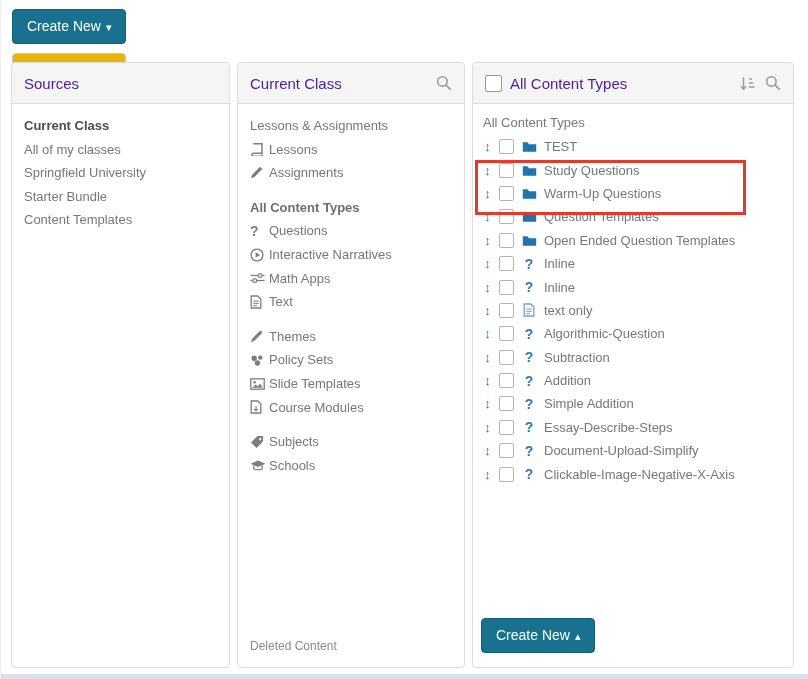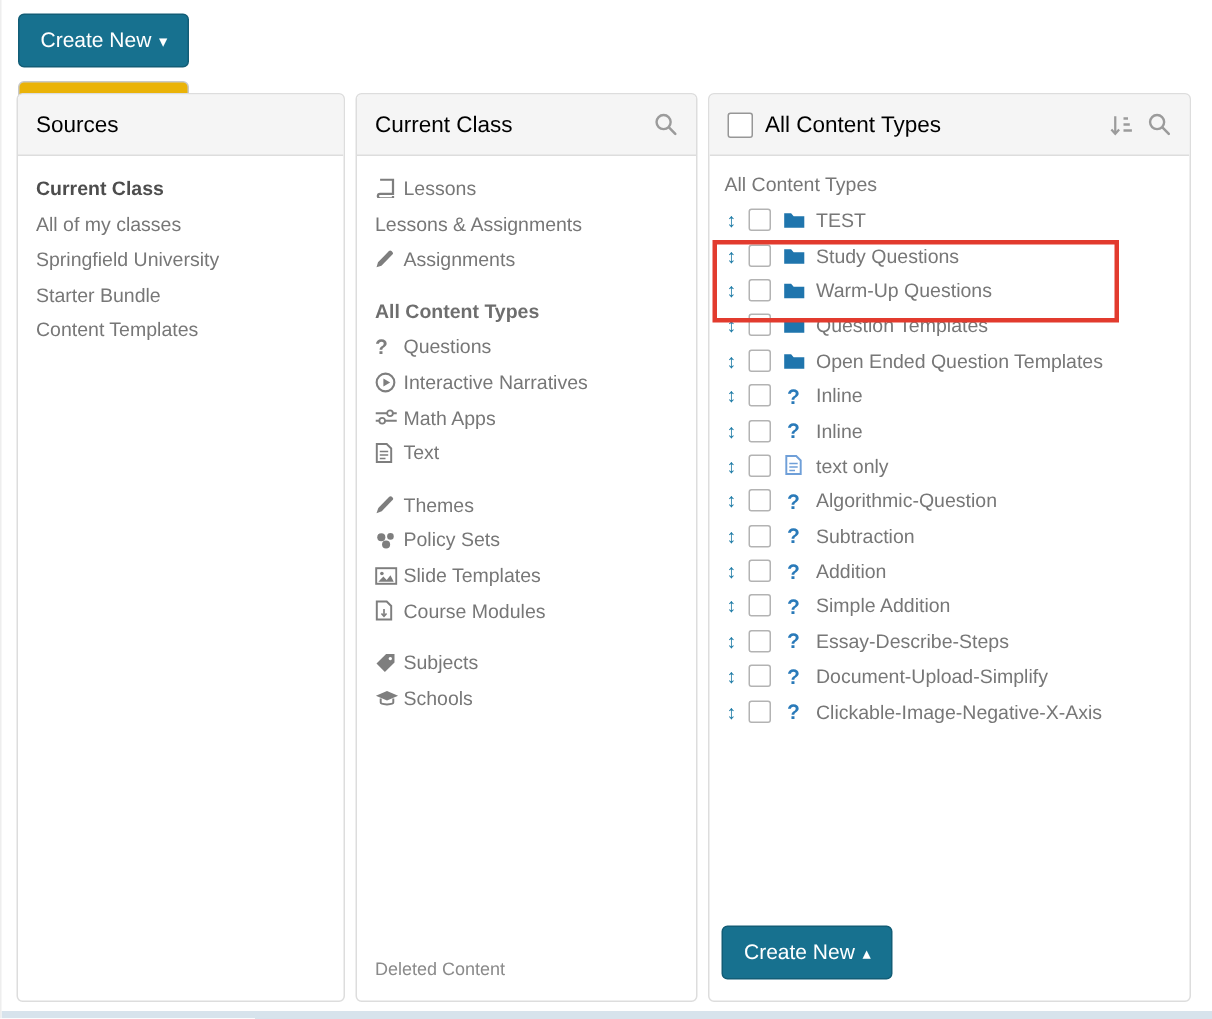--- a/index.html
+++ b/index.html
@@ -15,21 +15,21 @@
   .caret{font-size:11px;margin-left:5px;}
   
   .panels{position:absolute;top:62px;left:10px;display:flex;gap:7px;}
   .panel{background:#fff;border:1px solid #ddd;border-radius:4px;position:relative;
          height:606px;box-sizing:border-box;overflow:hidden;}
   .panel-sources{width:219px;}
   .panel-class{width:228px;}
   .panel-content{width:322px;}
   .panel-header{background:#f5f5f5;border-bottom:1px solid #ddd;height:41px;
                 box-sizing:border-box;display:flex;align-items:center;gap:8px;
-                padding:0 12px;font-size:15px;color:#000000;}
+                padding:0 12px;font-size:15px;color:#4c1d95;}
   .panel-header .spacer{margin-left:auto;display:flex;align-items:center;gap:9px;color:#9b9b9b;}
   
   .list{padding:10px 12px;font-size:13px;color:#777;}
   .src-item{line-height:23.5px;cursor:pointer;white-space:nowrap;}
   .src-item.active{font-weight:bold;color:#4d4d4d;}
   .section{margin-bottom:11px;}
   .cc-item{line-height:23.6px;cursor:pointer;display:flex;align-items:center;white-space:nowrap;}
   .cc-item .icon{width:19px;display:inline-flex;justify-content:flex-start;color:#7e7e7e;flex:0 0 19px;}
   .cc-item.bold{font-weight:bold;color:#6e6e6e;}
   .deleted{position:absolute;left:12px;bottom:14px;font-size:12px;color:#8a8a8a;cursor:pointer;}
@@ -89,30 +89,30 @@
               <svg width="16" height="16" viewBox="0 0 16 16">
                 <circle cx="6.4" cy="6.4" r="4.7" fill="none" stroke="currentColor" stroke-width="1.6"></circle>
                 <line x1="10.1" y1="10.1" x2="14.2" y2="14.2" stroke="currentColor" stroke-width="1.7" stroke-linecap="round"></line>
               </svg>
             </span>
         </span>
       </div>
       <div class="list" id="class-list">
           <div class="section">
             <div class="cc-item">
+              <span style="width: 0px;"></span>
+              <span>Lessons &amp; Assignments</span>
+            </div>
+            <div class="cc-item">
               <span class="icon">
                 <svg width="14" height="13" viewBox="0 0 14 13">
                   <path d="M3.4 0.8 H12 v9.4 H3.4 a1.5 1.5 0 0 0 0 3 H12 v-1.6" fill="none" stroke="currentColor" stroke-width="1.5"></path>
                 </svg>
               </span>
               <span>Lessons</span>
-            </div>
-            <div class="cc-item">
-              <span style="width: 0px;"></span>
-              <span>Lessons &amp; Assignments</span>
             </div>
             <div class="cc-item">
               <span class="icon">
                 <svg width="13" height="13" viewBox="0 0 13 13">
                   <path d="M1 12.2 l1-3.3 L9.3 1.4 a1.2 1.2 0 0 1 1.7 0 l0.6 0.6 a1.2 1.2 0 0 1 0 1.7 L4.3 11.2 z" fill="currentColor"></path>
                 </svg>
               </span>
               <span>Assignments</span>
             </div>
           </div>

